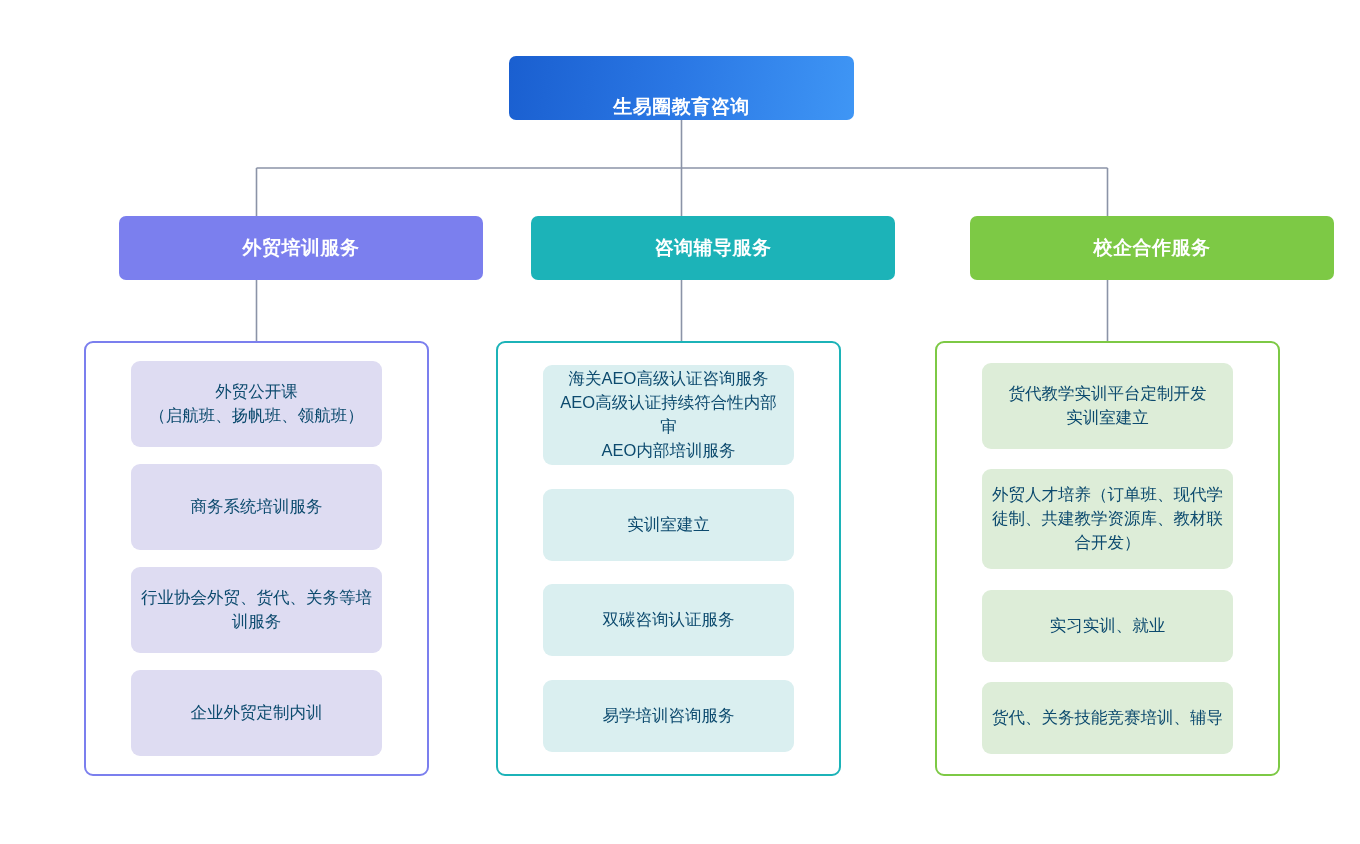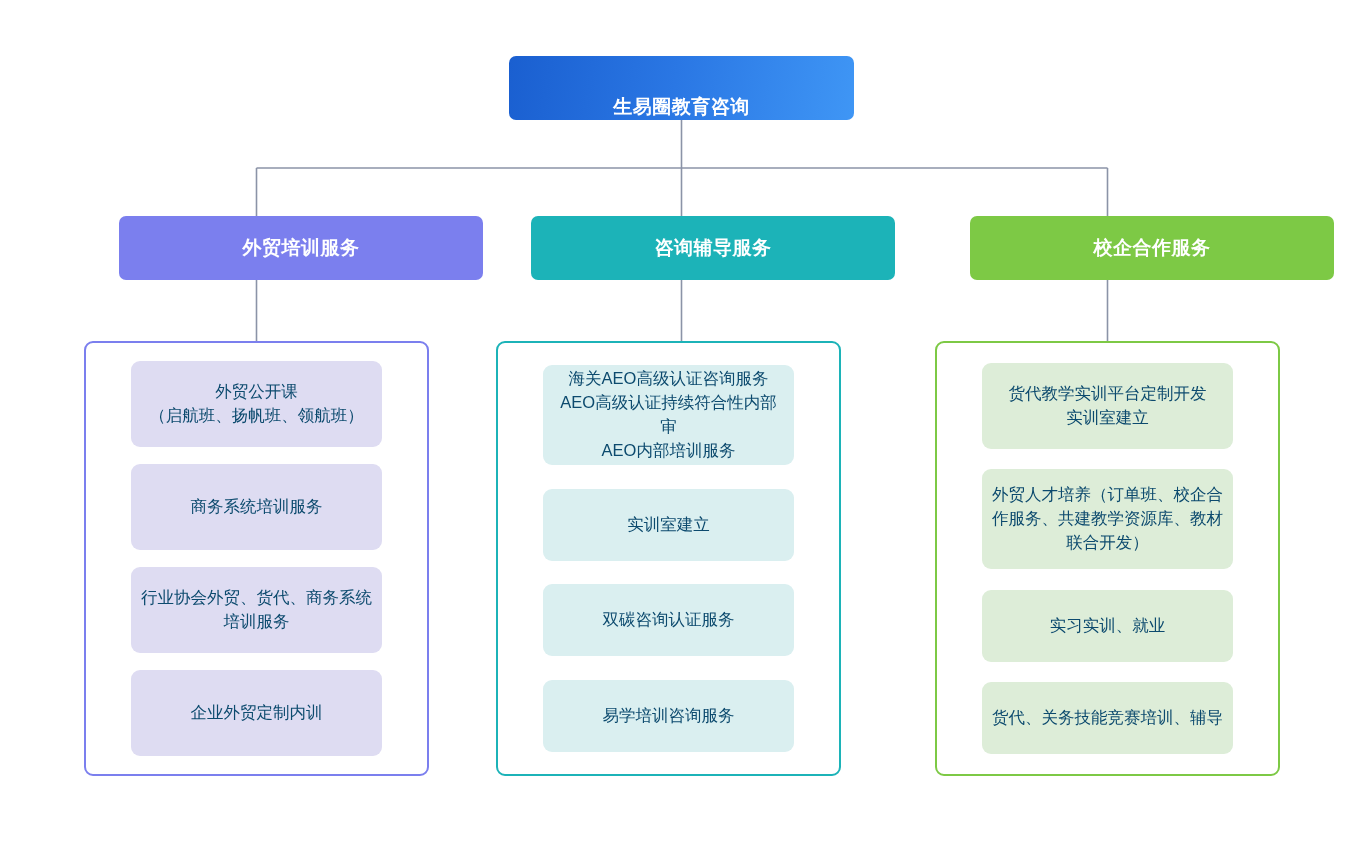--- a/index.html
+++ b/index.html
@@ -145,21 +145,21 @@
   </div>
 
   <div class="column col-1">
     <div class="branch-header">
       <span>外贸培训服务</span>
     </div>
     <div class="group-box">
       <div class="leaf-card h-med">外贸公开课
 （启航班、扬帆班、领航班）</div>
       <div class="leaf-card h-med">商务系统培训服务</div>
-      <div class="leaf-card h-med">行业协会外贸、货代、商务系统培训服务</div>
+      <div class="leaf-card h-med">行业协会外贸、货代、关务等培训服务</div>
       <div class="leaf-card h-med">企业外贸定制内训</div>
     </div>
   </div>
 
   <div class="column col-2">
     <div class="branch-header">
       <span>咨询辅导服务</span>
     </div>
     <div class="group-box">
       <div class="leaf-card h-tall">海关AEO高级认证咨询服务
@@ -171,19 +171,19 @@
     </div>
   </div>
 
   <div class="column col-3">
     <div class="branch-header">
       <span>校企合作服务</span>
     </div>
     <div class="group-box">
       <div class="leaf-card h-med">货代教学实训平台定制开发
 实训室建立</div>
-      <div class="leaf-card h-tall">外贸人才培养（订单班、校企合作服务、共建教学资源库、教材联合开发）</div>
+      <div class="leaf-card h-tall">外贸人才培养（订单班、现代学徒制、共建教学资源库、教材联合开发）</div>
       <div class="leaf-card h-small">实习实训、就业</div>
       <div class="leaf-card h-small">货代、关务技能竞赛培训、辅导</div>
     </div>
   </div>
 
 </div>
 
 </body></html>

